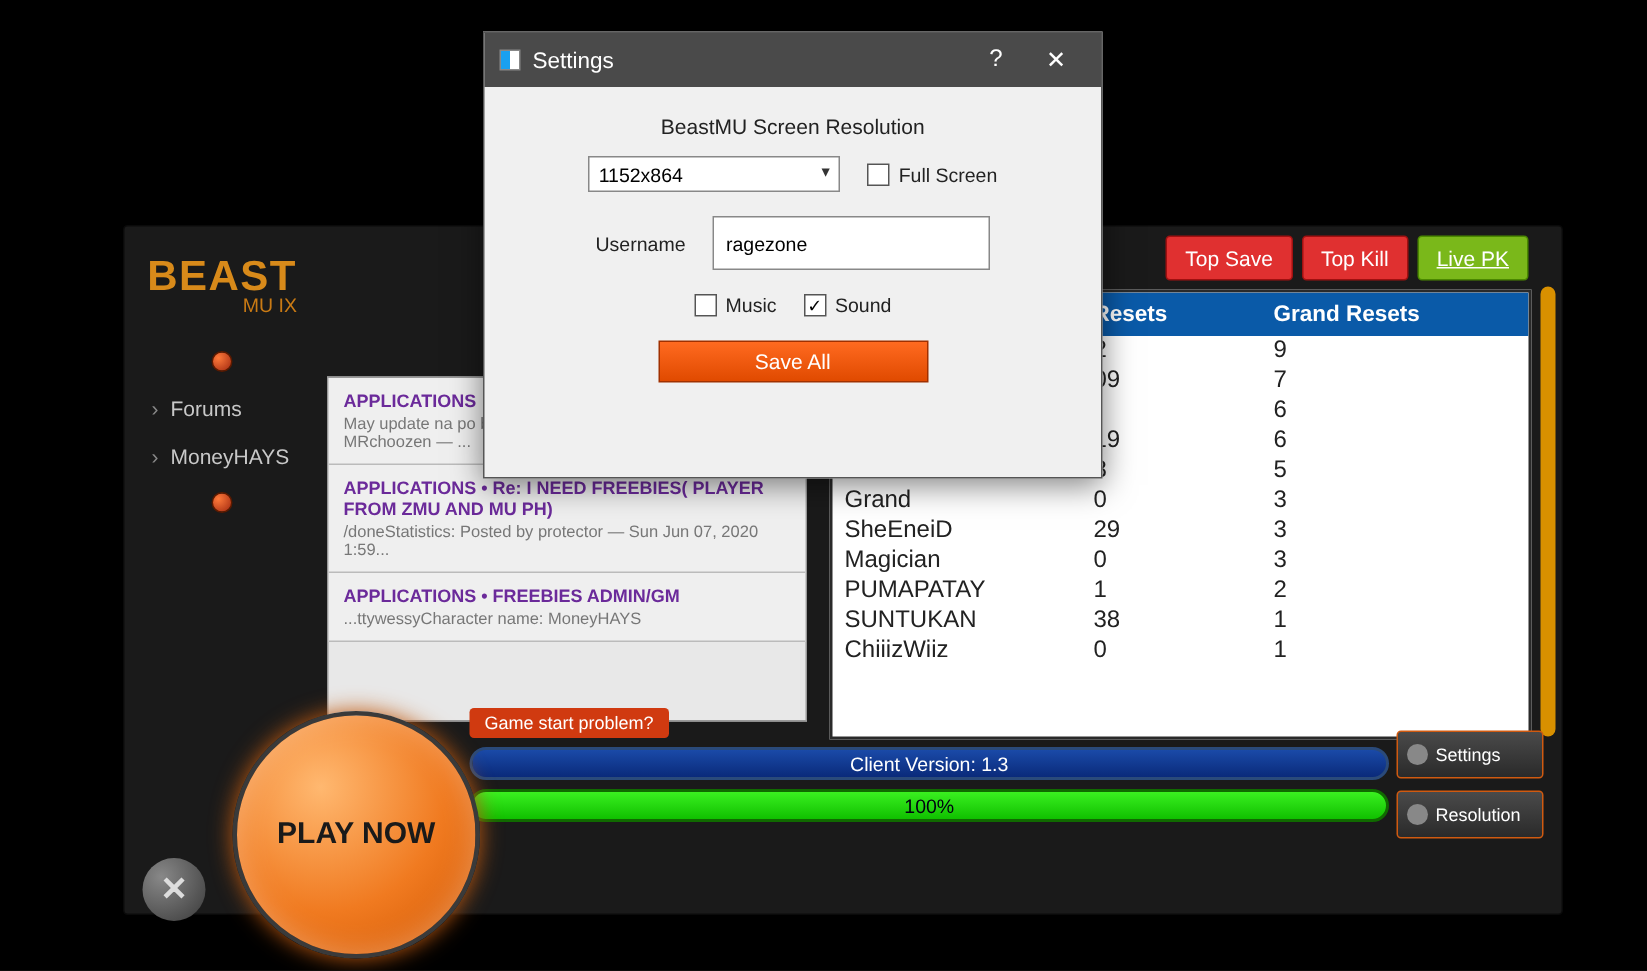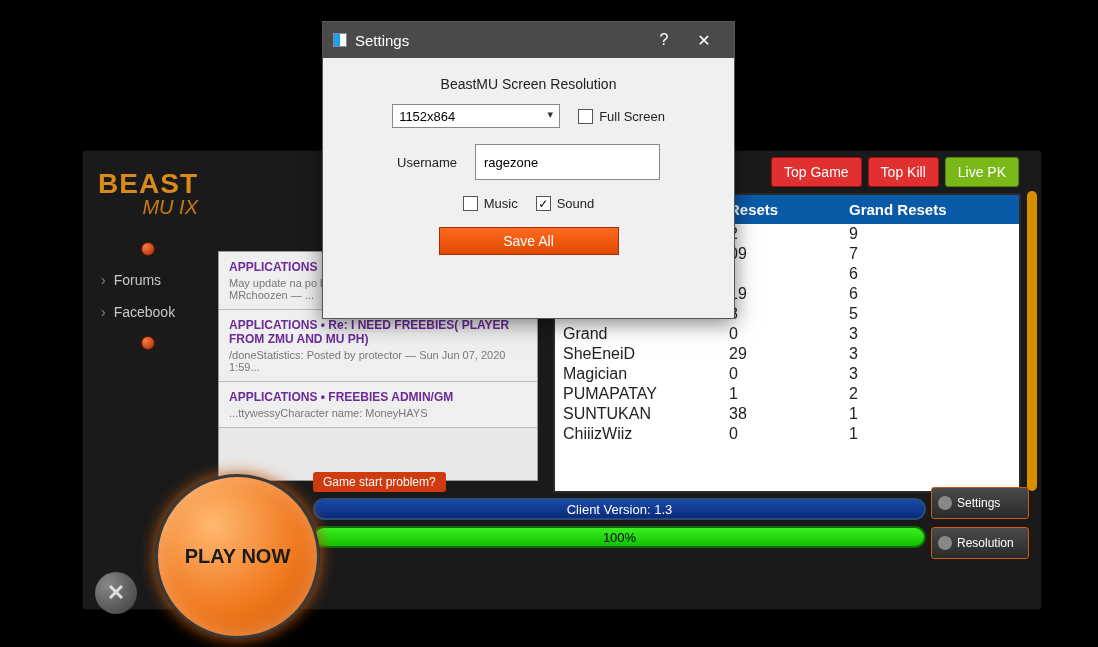--- a/index.html
+++ b/index.html
@@ -26,23 +26,22 @@
   text-align: right;
 }
 .logo-text1 {
   font-size: 28px;
   font-weight: 900;
   color: #d88a1a;
   letter-spacing: 1px;
   line-height: 0.9;
 }
 .logo-text2 {
-  font-size: 20px;
+  font-size: 13px;
   color: #c97a14;
-  font-style: italic;
 }
 .orb {
   width: 14px; height: 14px;
   background: radial-gradient(circle at 30% 30%, #ff7a3a, #a02810);
   border-radius: 50%;
   margin: 8px auto;
   border: 1px solid #5a1a00;
 }
 .sidebar-link {
   display: flex;
@@ -121,21 +120,21 @@
   gap: 6px;
 }
 .tab {
   padding: 6px 12px;
   color: #fff;
   font-size: 14px;
   border-radius: 3px;
   cursor: pointer;
 }
 .tab-red { background: #e03030; border: 1px solid #a01010; }
-.tab-green { background: #7ab81a; border: 1px solid #4a8800; }
+.tab-green { background: #7ab81a; border: 1px solid #4a8800; text-decoration: underline; }
 
 
 .vscroll {
   position: absolute;
   right: 4px; top: 40px;
   width: 10px; height: 300px;
   background: #d89000;
   border-radius: 5px;
 }
 
@@ -330,27 +329,27 @@
   <div class="sidebar">
     <div class="logo">
       <div class="logo-text1">BEAST</div>
       <div class="logo-text2">MU IX</div>
     </div>
     <div class="orb"></div>
     <div class="sidebar-link">
         <span>Forums</span>
       </div>
     <div class="sidebar-link">
-        <span>Facebook</span>
+        <span>MoneyHAYS</span>
       </div>
     <div class="orb"></div>
   </div>
 
   <div class="tabs">
-    <div class="tab tab-red">Top Game</div>
+    <div class="tab tab-red">Top Save</div>
     <div class="tab tab-red">Top Kill</div>
     <div class="tab tab-green">Live PK</div>
   </div>
 
   <div class="news-panel">
     <div class="news-item">
       <div class="news-title">APPLICATIONS</div>
       <div class="news-body">May update na po ba boss? Statistics: Posted by MRchoozen — ...</div>
     </div>
     <div class="news-item">

